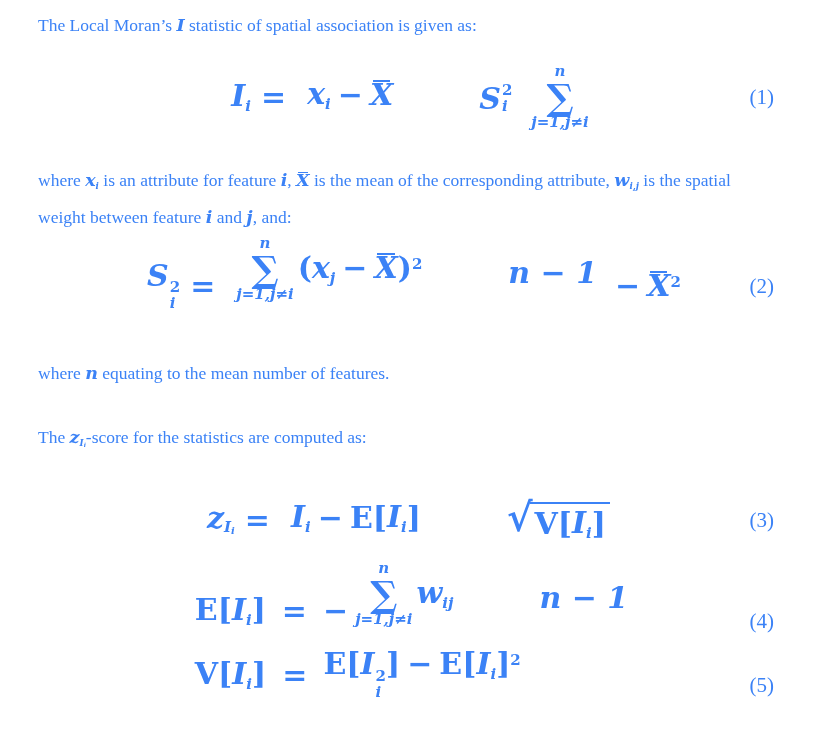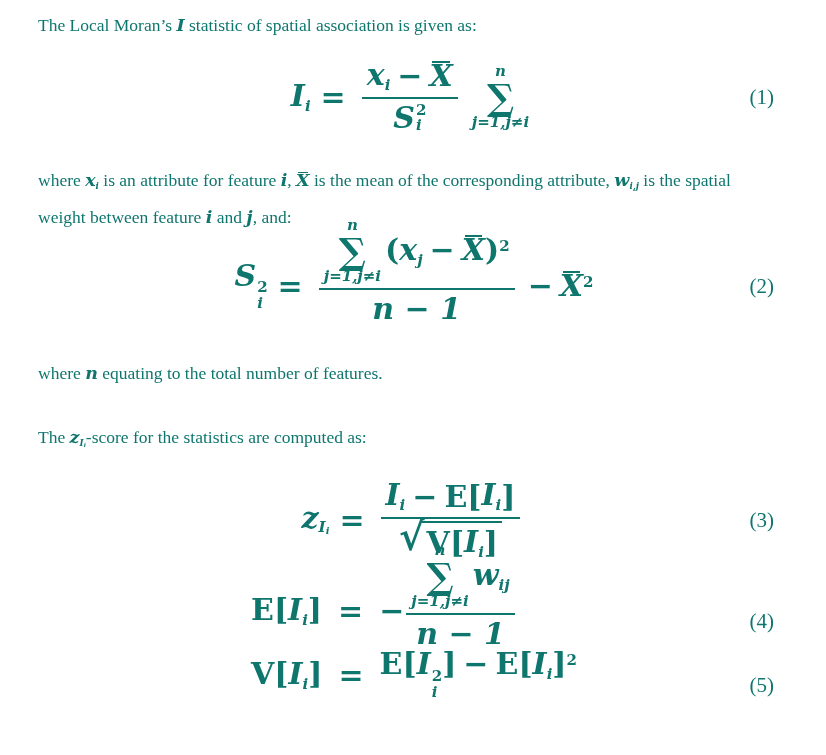--- a/index.html
+++ b/index.html
@@ -1,19 +1,19 @@
 <!DOCTYPE html>
 <html><head>
 <meta charset="utf-8">
 <style>
   html, body { margin: 0; padding: 0; background: #ffffff; }
   .page {
     position: relative;
     width: 826px; height: 755px;
-    background: #ffffff; color: #0f766e;
+    background: #ffffff; color: #3b82f6;
     font-family: "Liberation Serif", serif;
     font-size: 17.5px;
     box-sizing: border-box;
     padding-top: 14px;
     overflow: hidden;
   }
   .para { margin: 0 36px 0 38px; white-space: nowrap; line-height: 22px; }
   .para2 { line-height: 37px; }
   
   .bi { font-family: "DejaVu Serif", "Liberation Serif", serif; font-weight: bold; font-style: italic; }
@@ -29,21 +29,21 @@
   .eqrow {
     position: relative;
     display: flex; justify-content: center; align-items: center;
     font-size: 30px; line-height: 1;
     margin: 0 36px 0 38px;
   }
   .eqnum {
     position: absolute; right: 16px; top: 50%; transform: translateY(-50%);
     font-family: "Liberation Serif", serif; font-size: 21px; font-weight: normal; font-style: normal;
   }
-  .frac { display: inline-flex; flex-direction: column; align-items: center; margin: 0 6px; }
+  .frac { display: inline-flex; align-items: center; margin: 0 6px; gap: 38px; }
   .fnum { display: inline-flex; align-items: center; padding: 0 5px 4px; }
   .fbar { align-self: stretch; height: 0; border-top: 2.5px solid currentColor; }
   .fden { display: inline-flex; align-items: center; justify-content: center; padding: 4px 5px 0; }
   .sum { display: inline-flex; flex-direction: column; align-items: center; line-height: 1; margin: 0 8px; }
   .slim { font-size: 15px; font-weight: bold; font-style: italic; font-family: "DejaVu Serif", serif; }
   .ssig { font-size: 36px; font-weight: bold; font-style: normal; font-family: "DejaVu Serif", serif; line-height: 0.95; padding: 1px 0; }
   .ss { display: inline-flex; flex-direction: column; align-items: flex-start; font-size: 0.5em; line-height: 1.05; vertical-align: -0.42em; margin-left: 1px; }
   .eqsign { margin: 0 10px; }
   .minus { margin: 0 7px; }
   .sqrt { display: inline-flex; align-items: stretch; }
@@ -111,21 +111,21 @@
         <span><span class="br">(</span><span class="bi"><span>x</span><sub>j</sub></span><span class="br minus">−</span><span class="bi ov">X</span><span class="br">)</span><sup class="br">2</sup></span>
       </span>
       <span class="fbar"></span>
       <span class="fden bi">n − 1</span>
     </span>
     <span class="br minus">−</span>
     <span><span class="bi ov">X</span><sup class="br">2</sup></span>
     <span class="eqnum">(2)</span>
   </div>
 
-  <p class="para" style="margin-top:26px;"><span>where </span><span class="bi">n</span><span> equating to the total number of features.</span></p>
+  <p class="para" style="margin-top:26px;"><span>where </span><span class="bi">n</span><span> equating to the mean number of features.</span></p>
 
   <p class="para" style="margin-top:42px;"><span>The </span><span class="bi"><span>z</span><sub><span>I</span><sub><span>i</span></sub></sub></span><span>-score for the statistics are computed as:</span></p>
 
   <div class="eqrow" style="height:70px; margin-top:36px;">
     <span class="bi"><span>z</span><sub><span>I</span><sub><span>i</span></sub></sub></span>
     <span class="br eqsign">=</span>
     <span class="frac">
       <span class="fnum">
           <span class="bi"><span>I</span><sub>i</sub></span>
           <span class="br minus">−</span>

